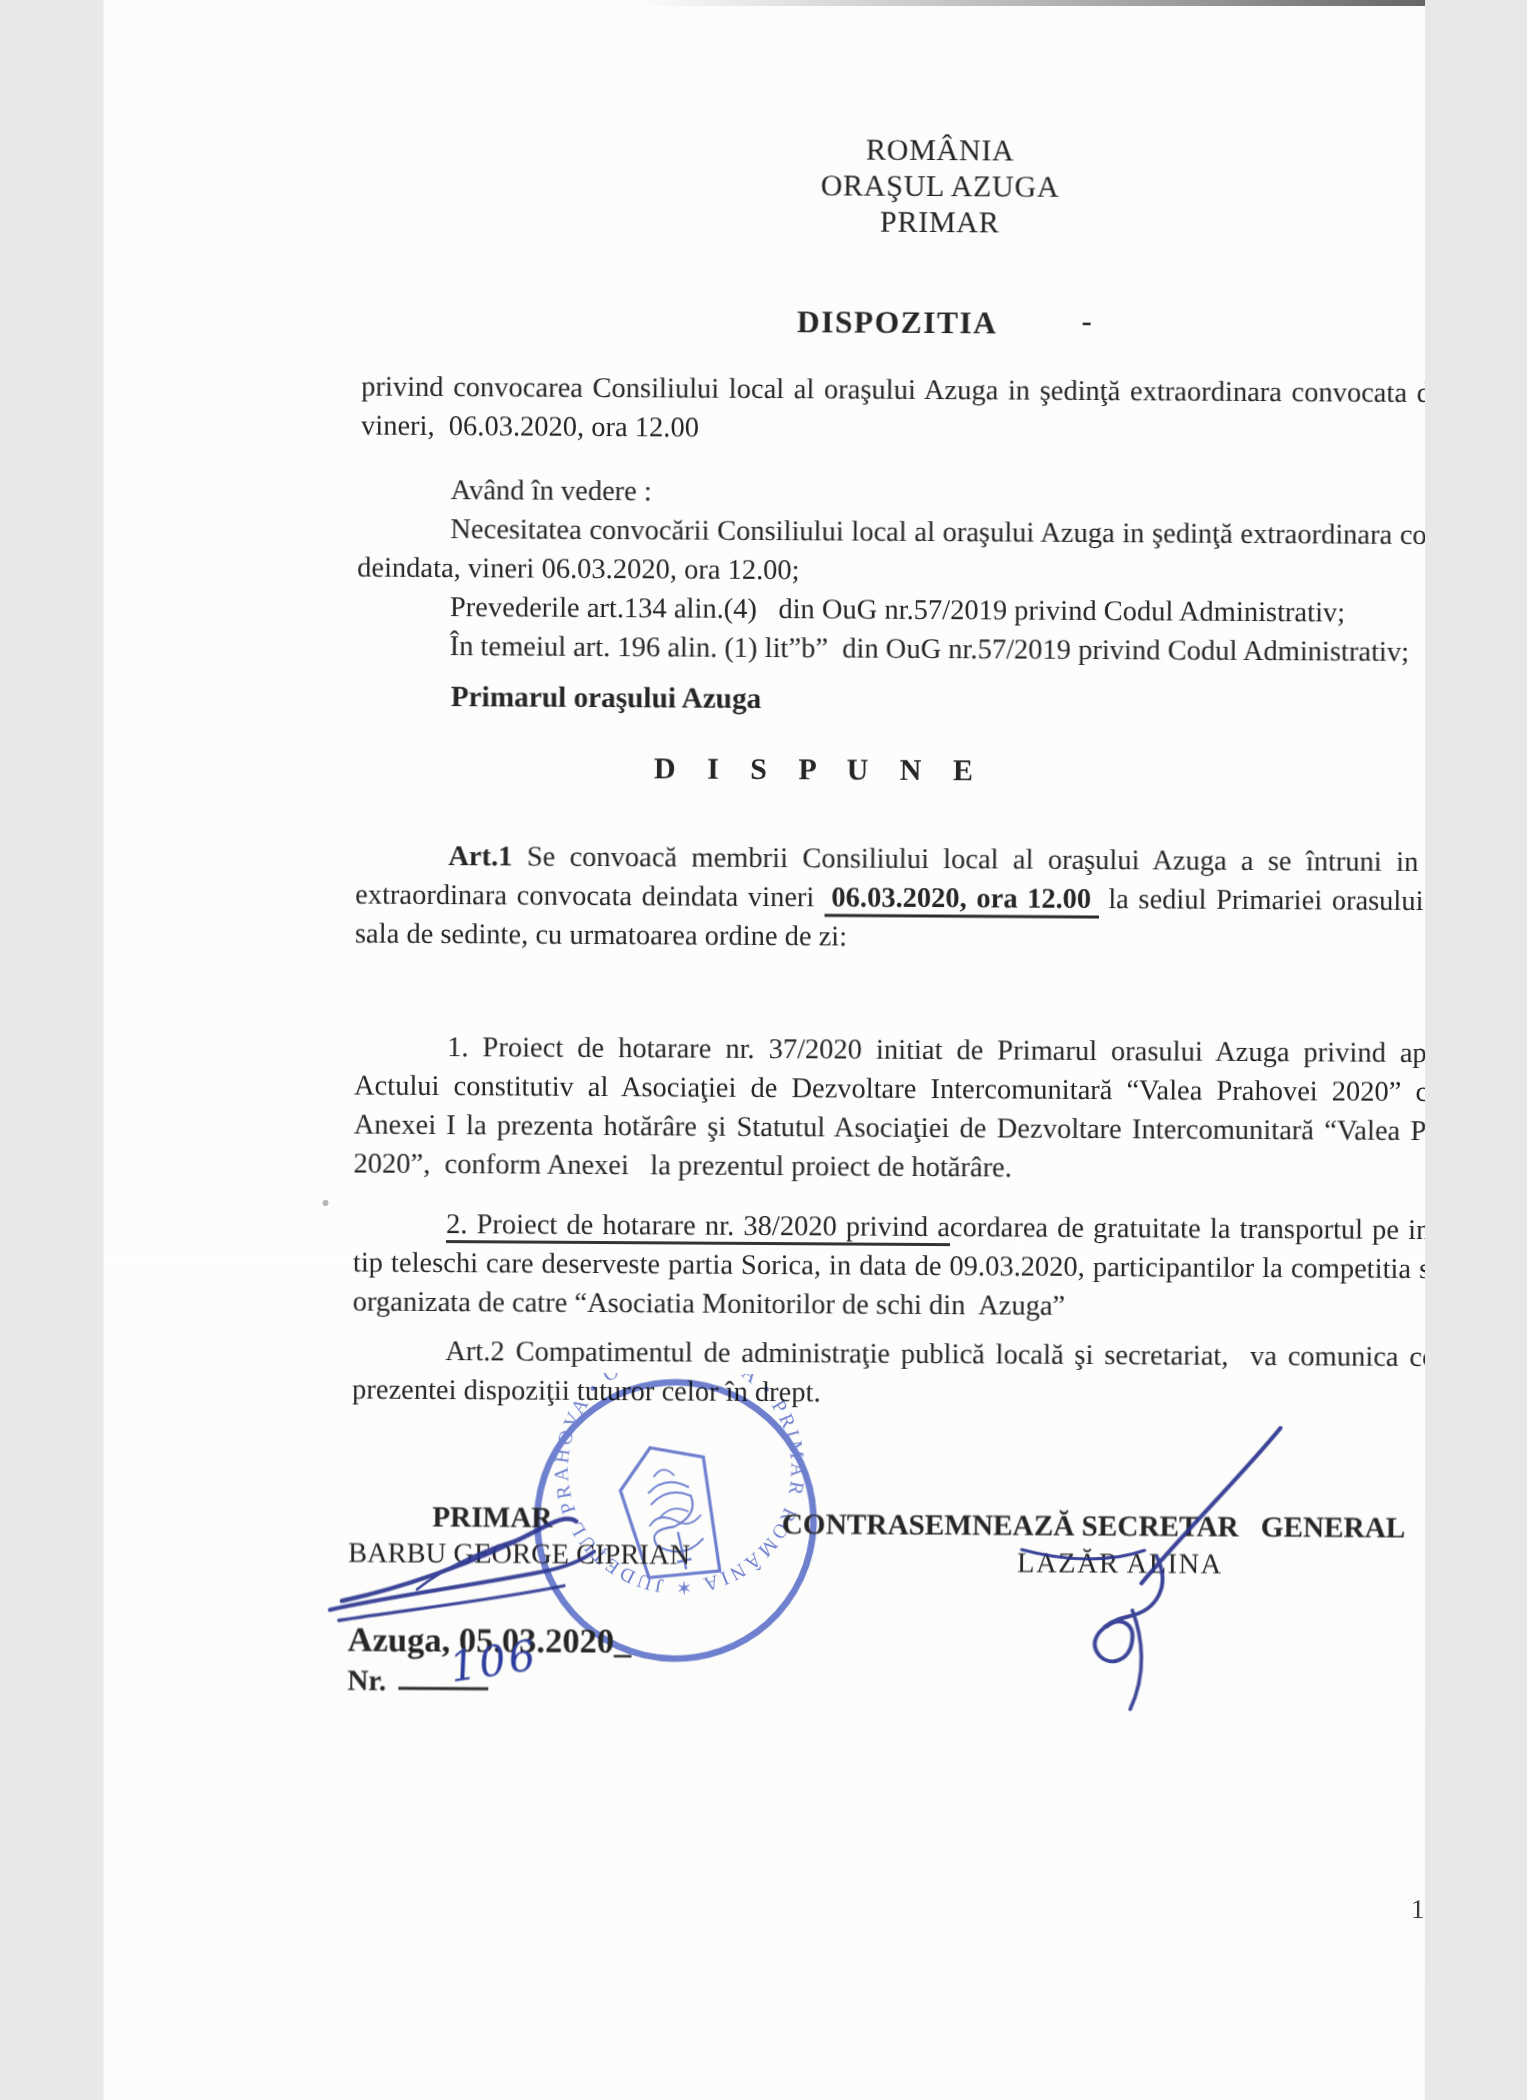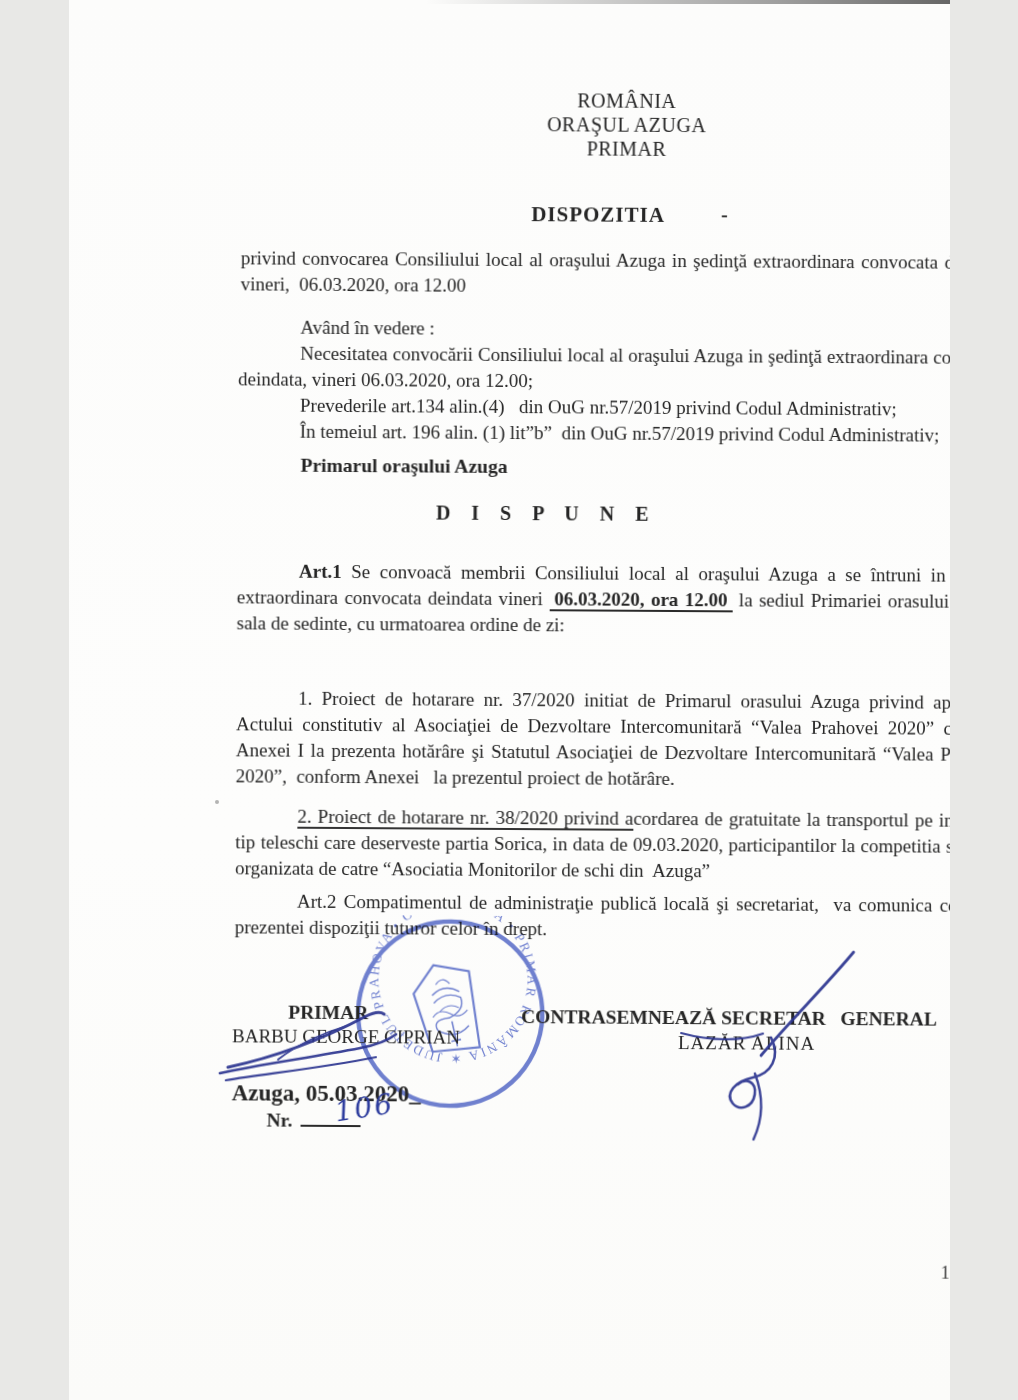--- a/index.html
+++ b/index.html
@@ -29,21 +29,21 @@
   .hl{font-weight:bold;border-bottom:2px solid #2a2a2a;padding:0 5px;}
   .agenda1{top:668px;left:168px;width:772px;}
   .agenda2{top:786px;left:168px;width:772px;}
   .u{border-bottom:2px solid #333;}
   .art2{top:871px;left:168px;width:772px;}
   .sig-left-role{top:1001px;left:222px;font-size:19.5px;}
   .sig-left-name{top:1025px;left:166px;}
   .sig-right-role{top:1004px;left:455px;font-size:19.5px;white-space:pre;}
   .sig-right-name{top:1029px;left:612px;letter-spacing:1px;}
   .place-date{top:1082px;left:166px;font-size:23px;}
-  .nr-row{top:1106px;left:166px;font-size:19.5px;margin-left:35px;}
+  .nr-row{top:1106px;left:166px;font-size:19.5px;}
   .nr-line{display:inline-block;width:60px;border-bottom:2px solid #2a2a2a;height:20px;margin-left:8px;}
   .nr-hand{
     position:absolute;left:34px;top:-10px;
     font-family:"DejaVu Serif",serif;font-style:italic;
     font-size:28px;color:#2e3d9e;transform:rotate(-9deg);
     letter-spacing:2px;font-weight:normal;
   }
   .page-num{top:1260px;left:876px;font-size:18px;color:#3a3a3a;}
   .stamp-wrap{top:916px;left:286px;width:196px;height:196px;opacity:0.88;mix-blend-mode:multiply;}
   .sig1{top:1003px;left:150px;}

